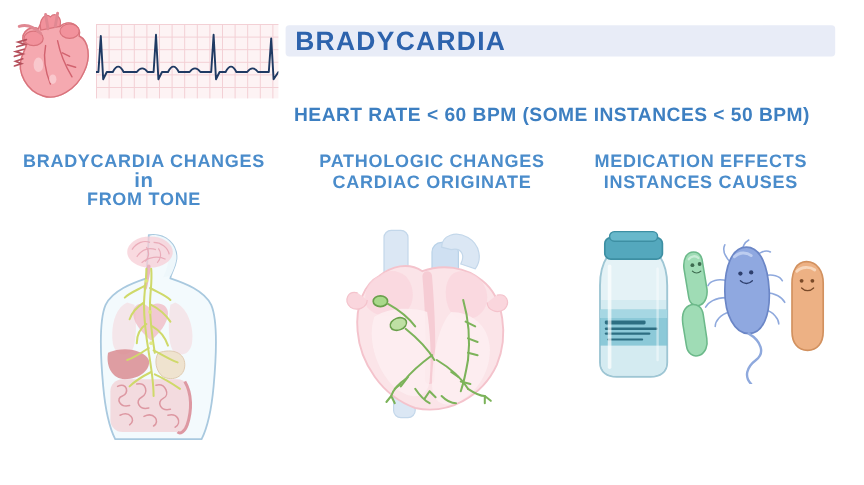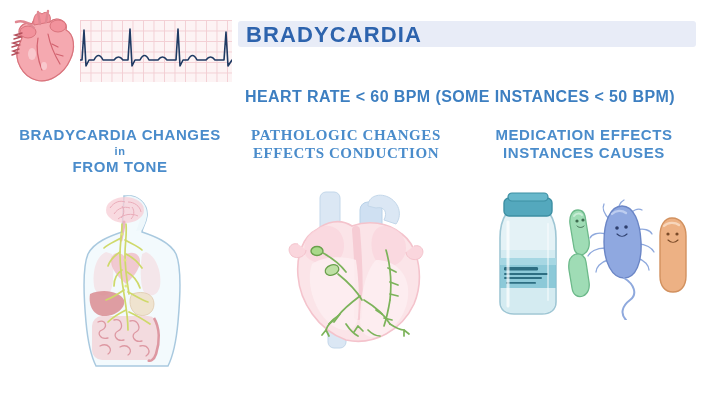--- a/index.html
+++ b/index.html
@@ -44,28 +44,28 @@
       linear-gradient(to right, #f3cfd4 1px, transparent 1px),
       linear-gradient(to bottom, #f3cfd4 1px, transparent 1px);
     background-size:10.5px 10.5px;
   }
   .ecg-svg{position:absolute;inset:0;}
   .heart-top{position:absolute;left:0px;top:2px;width:82px;height:82px;}
 
   
   .col{position:absolute;top:126px;width:240px;}
   .col-1{left:0px;}
-  .col-2{left:226px;font-family:Liberation Serif, serif;}
+  .col-2{left:240px;}
   .col-3{left:464px;}
   .head{
     text-align:center;color:#4a8ccb;font-weight:bold;letter-spacing:.6px;
     line-height:18px;
   }
   .head .l1,.head .l3{font-size:15px;display:block;}
-  .head .l2{font-size:11px;display:block;line-height:14px;}
+  .head .l2{font-size:17px;display:block;line-height:14px;}
 
   .art{position:absolute;top:190px;}
   .art-1{left:62px;width:140px;height:180px;}
   .art-2{left:272px;width:186px;height:160px;}
   .art-3{left:492px;width:210px;height:130px;}
 </style>
 </head>
 <body>
 
 <div class="stage">
@@ -137,21 +137,21 @@
     <div class="head">
       <span class="l1">BRADYCARDIA CHANGES</span>
       <span class="l2">in</span>
       <span class="l3">FROM TONE</span>
     </div>
   </div>
 
   <div class="col col-2">
     <div class="head">
       <span class="l1">PATHOLOGIC CHANGES</span>
-      <span class="l3">EFFECTS CONDUCTION</span>
+      <span class="l3">CARDIAC ORIGINATE</span>
     </div>
   </div>
 
   <div class="col col-3">
     <div class="head">
       <span class="l1">MEDICATION EFFECTS</span>
       <span class="l3">INSTANCES CAUSES</span>
     </div>
   </div>
 

